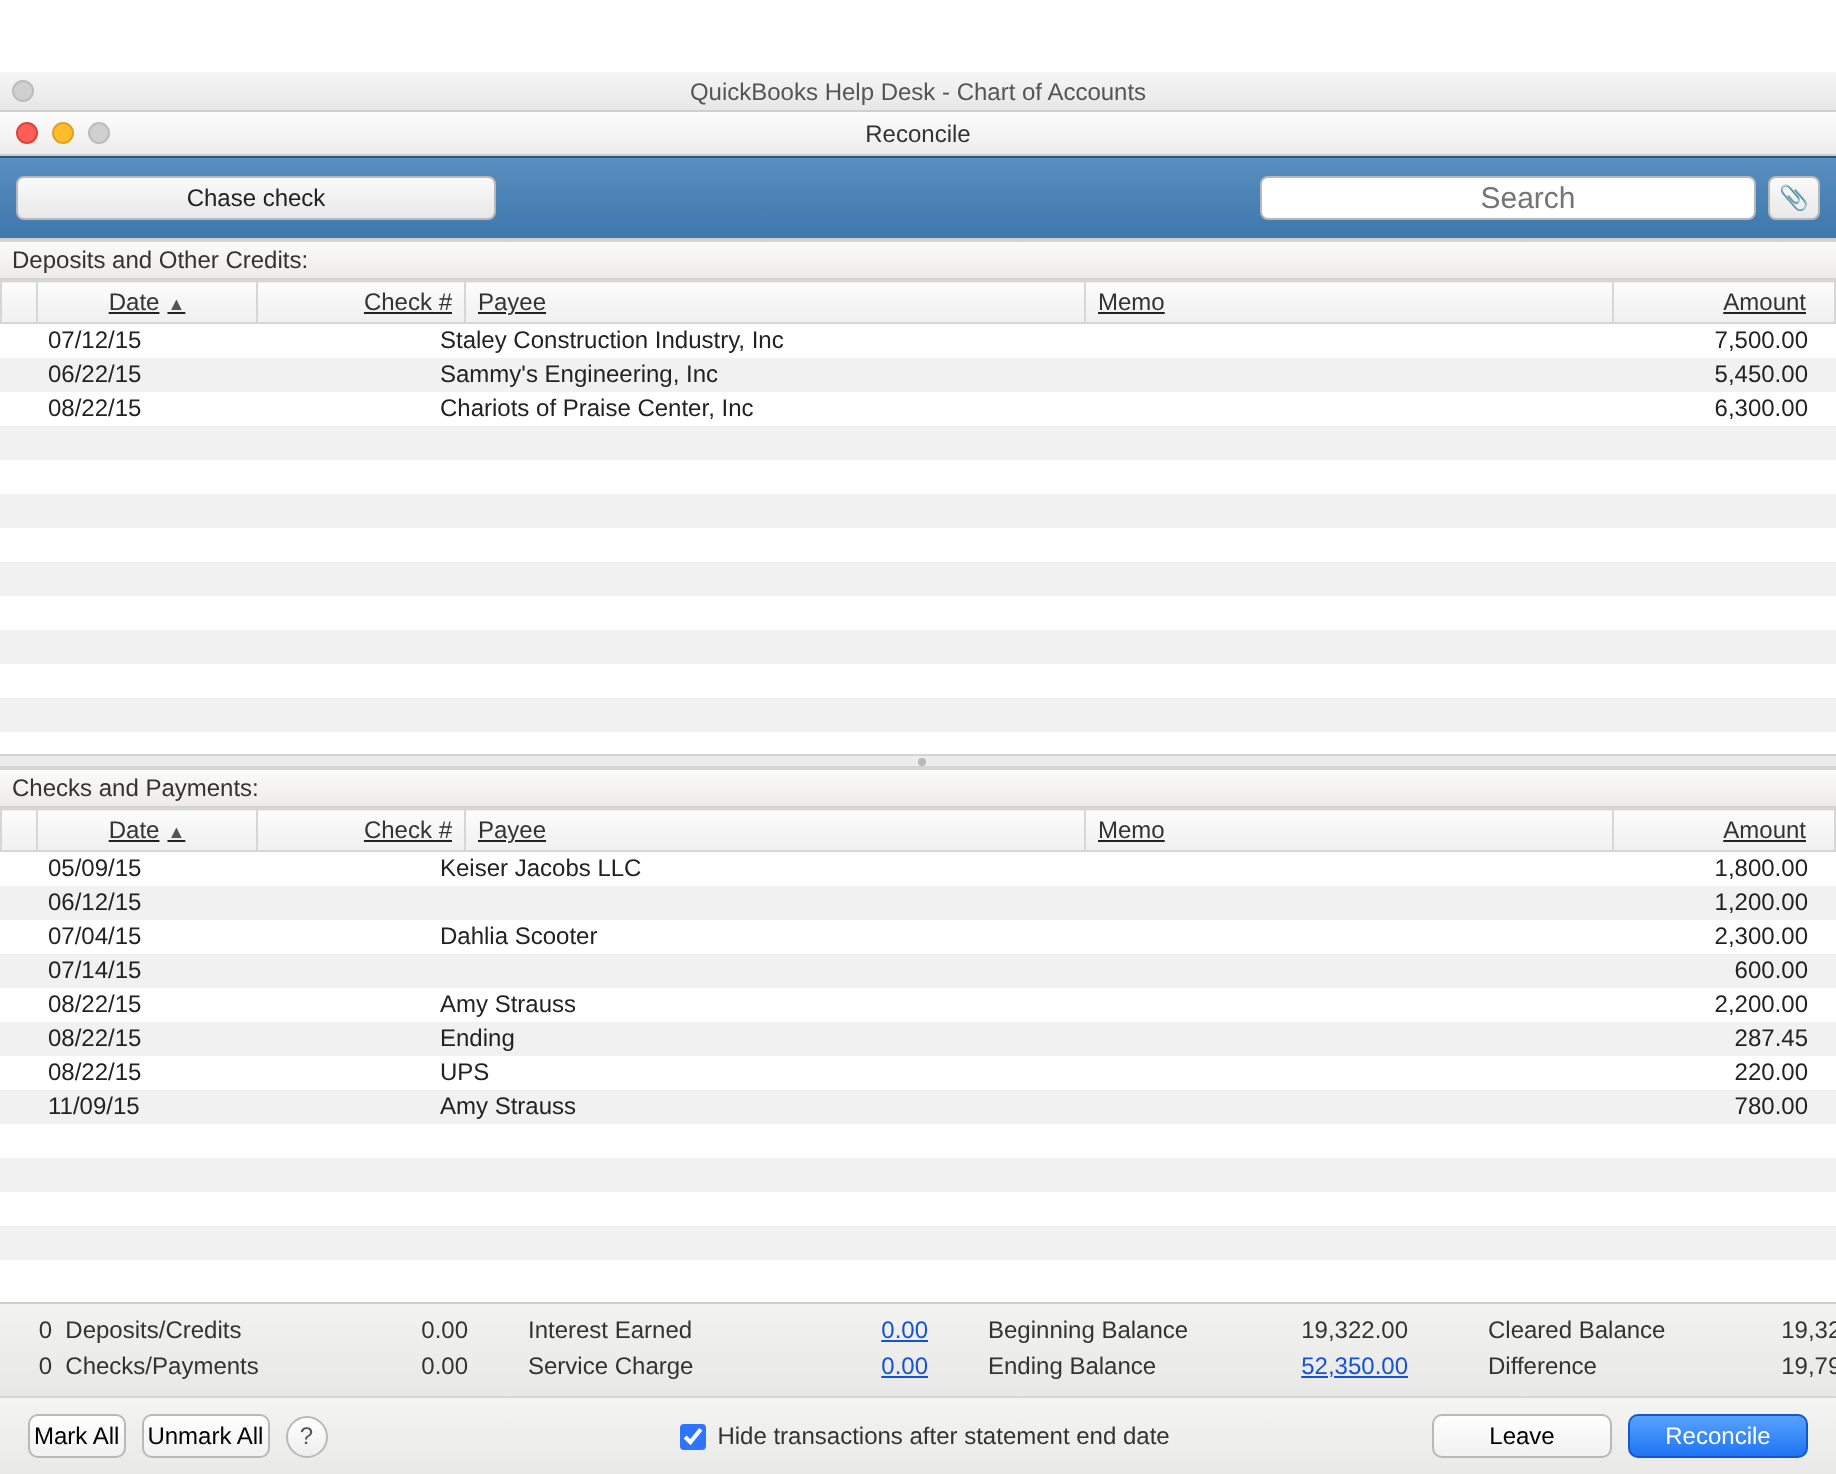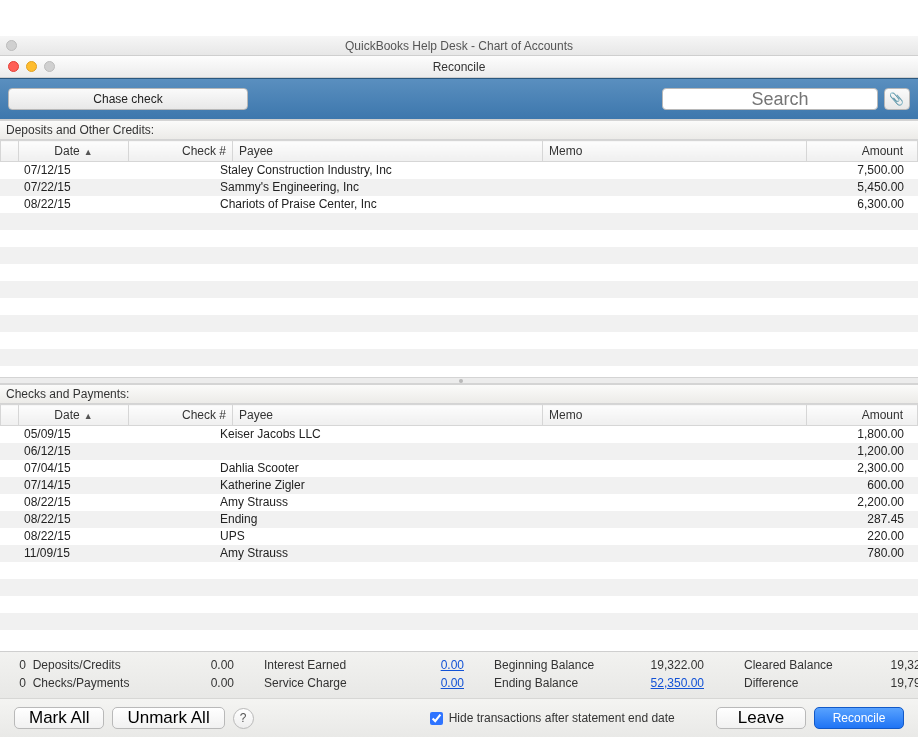--- a/index.html
+++ b/index.html
@@ -9,26 +9,26 @@
   .inner-titlebar { height:22px; background: linear-gradient(#fdfdfd,#ececec); border-bottom:1px solid #cfcfcf; text-align:center; line-height:22px; color:#333; font-size:12px; position:relative;}
   .traffic { position:absolute; left:8px; top:5px; display:flex; gap:7px;}
   .tl { width:11px; height:11px; border-radius:50%; }
   .tl.red{background:#ff5f57;border:1px solid #e24138;}
   .tl.yel{background:#ffbd2e;border:1px solid #e1a123;}
   .tl.grn{background:#d0d0d0;border:1px solid #bcbcbc;}
   .toolbar { height:42px; background: linear-gradient(#5a8fbf,#3d77ad); border-top:1px solid #2b587f; border-bottom:1px solid #cfcfcf; display:flex; align-items:center; padding:0 8px; gap:8px;}
   .toolbar-btn { background: linear-gradient(#fafafa,#e8e8e8); border:1px solid #b8b8b8; border-radius:4px; height:22px; width:240px; text-align:center; line-height:20px; font-size:12px; box-shadow: 0 1px 0 rgba(255,255,255,0.3) inset; }
   .toolbar-spacer{flex:1;}
   .search-wrap{display:flex;align-items:center;gap:6px;}
-  .search-input { width:216px; height:22px; border-radius:4px; border:1px solid #b8b8b8; background:#fff; padding:0 8px 0 28px; font-size:18px; position:relative;}
+  .search-input { width:248px; height:22px; border-radius:4px; border:1px solid #b8b8b8; background:#fff; padding:0 8px 0 28px; font-size:15px; position:relative;}
   .search-shell{position:relative;}
   .search-ico{position:absolute; left:95px; top:4px; color:#8e8e8e; font-size:12px; pointer-events:none;}
   .attach-btn{width:26px;height:22px;border-radius:4px;border:1px solid #b8b8b8;background:linear-gradient(#fafafa,#e8e8e8);display:flex;align-items:center;justify-content:center;color:#555;}
   .section-title { background: linear-gradient(#fbfbfa,#ecebe8); border-top:1px solid #d4d4d4; border-bottom:1px solid #d4d4d4; padding:2px 6px; font-size:12px; color:#333;}
-  .table { width:100%; border-collapse:collapse; table-layout:fixed;}
+  .table { width:100%; border-collapse:collapse; table-layout:fixed;text-decoration:underline;}
   .table th { background: linear-gradient(#fdfdfd,#efefef); border:1px solid #d6d6d6; font-weight:400; text-align:left; padding:3px 6px; height:19px; font-size:12px; color:#333;}
   .table th.right, .table td.right{ text-align:right;}
   .table th.center{text-align:center;}
   .sort-ico{font-size:9px; color:#555; margin-left:4px;}
   .rows-wrap{overflow:hidden;}
   .row { display:flex; height:17px; line-height:17px;}
   .row.even{background:#fff;}
   .row.odd{background:#f1f1f1;}
   .cell{padding:0 6px; overflow:hidden; white-space:nowrap;}
   .c-check{width:18px;flex:0 0 18px;}
@@ -36,21 +36,21 @@
   .c-num{width:104px;flex:0 0 104px;text-align:right;}
   .c-payee{width:310px;flex:0 0 310px;}
   .c-memo{width:264px;flex:0 0 264px;}
   .c-amt{flex:1;text-align:right;padding-right:14px;}
   .divider-dot{height:7px;background:#ececec;border-top:1px solid #d4d4d4;border-bottom:1px solid #d4d4d4;position:relative;}
   .divider-dot:after{content:"";position:absolute;left:50%;top:1px;width:4px;height:4px;border-radius:50%;background:#b9b9b9;}
   .summary{background:linear-gradient(#f2f2f0,#e8e8e6);border-top:1px solid #cfcfcf;padding:6px 14px 8px; display:grid; grid-template-columns: 140px 80px 30px 110px 90px 30px 120px 90px 40px 120px 80px; row-gap:4px; font-size:12px; color:#333;}
   .summary .rnum{text-align:right;}
   .summary .link{color:#1252d6;text-decoration:underline;}
   .bottombar{background:linear-gradient(#f4f4f2,#e9e9e7);border-top:1px solid #d7d7d5;padding:8px 14px;display:flex;align-items:center;gap:8px;}
-  .pill-btn{background:linear-gradient(#ffffff,#f1f1f1);border:1px solid #b9b9b9;border-radius:5px;height:22px;padding:0 14px;line-height:20px;font-size:17px;}
+  .pill-btn{background:linear-gradient(#ffffff,#f1f1f1);border:1px solid #b9b9b9;border-radius:5px;height:22px;padding:0 2px;line-height:20px;font-size:12px;}
   .help-btn{width:21px;height:21px;border-radius:50%;border:1px solid #b9b9b9;background:linear-gradient(#fff,#eee);text-align:center;line-height:19px;color:#555;font-size:12px;}
   .chk{display:inline-flex;align-items:center;gap:6px;font-size:12px;color:#333;margin-left:120px;padding-left:48px;}
   .chk input{width:13px;height:13px;accent-color:#2f74ff;}
   .primary-btn{background:linear-gradient(#58a2ff,#1f74f5);color:#fff;border:1px solid #1259c7;border-radius:5px;height:22px;padding:0 14px;line-height:20px;font-size:12px;}
   .colgroup-date{width:110px;}
   .colgroup-check{width:18px;}
   .colgroup-num{width:104px;}
   .colgroup-payee{width:310px;}
   .colgroup-memo{width:264px;}
 </style>
@@ -109,21 +109,21 @@
     <div class="row even">
       <div class="cell c-check"></div>
       <div class="cell c-date">07/12/15</div>
       <div class="cell c-num"></div>
       <div class="cell c-payee">Staley Construction Industry, Inc</div>
       <div class="cell c-memo"></div>
       <div class="cell c-amt">7,500.00</div>
     </div>
     <div class="row odd">
       <div class="cell c-check"></div>
-      <div class="cell c-date">07/22/15</div>
+      <div class="cell c-date">06/22/15</div>
       <div class="cell c-num"></div>
       <div class="cell c-payee">Sammy's Engineering, Inc</div>
       <div class="cell c-memo"></div>
       <div class="cell c-amt">5,450.00</div>
     </div>
     <div class="row even">
       <div class="cell c-check"></div>
       <div class="cell c-date">08/22/15</div>
       <div class="cell c-num"></div>
       <div class="cell c-payee">Chariots of Praise Center, Inc</div>
@@ -256,21 +256,20 @@
       <div class="cell c-date">07/04/15</div>
       <div class="cell c-num"></div>
       <div class="cell c-payee">Dahlia Scooter</div>
       <div class="cell c-memo"></div>
       <div class="cell c-amt">2,300.00</div>
     </div>
     <div class="row odd">
       <div class="cell c-check"></div>
       <div class="cell c-date">07/14/15</div>
       <div class="cell c-num"></div>
-      <div class="cell c-payee">Katherine Zigler</div>
       <div class="cell c-memo"></div>
       <div class="cell c-amt">600.00</div>
     </div>
     <div class="row even">
       <div class="cell c-check"></div>
       <div class="cell c-date">08/22/15</div>
       <div class="cell c-num"></div>
       <div class="cell c-payee">Amy Strauss</div>
       <div class="cell c-memo"></div>
       <div class="cell c-amt">2,200.00</div>

